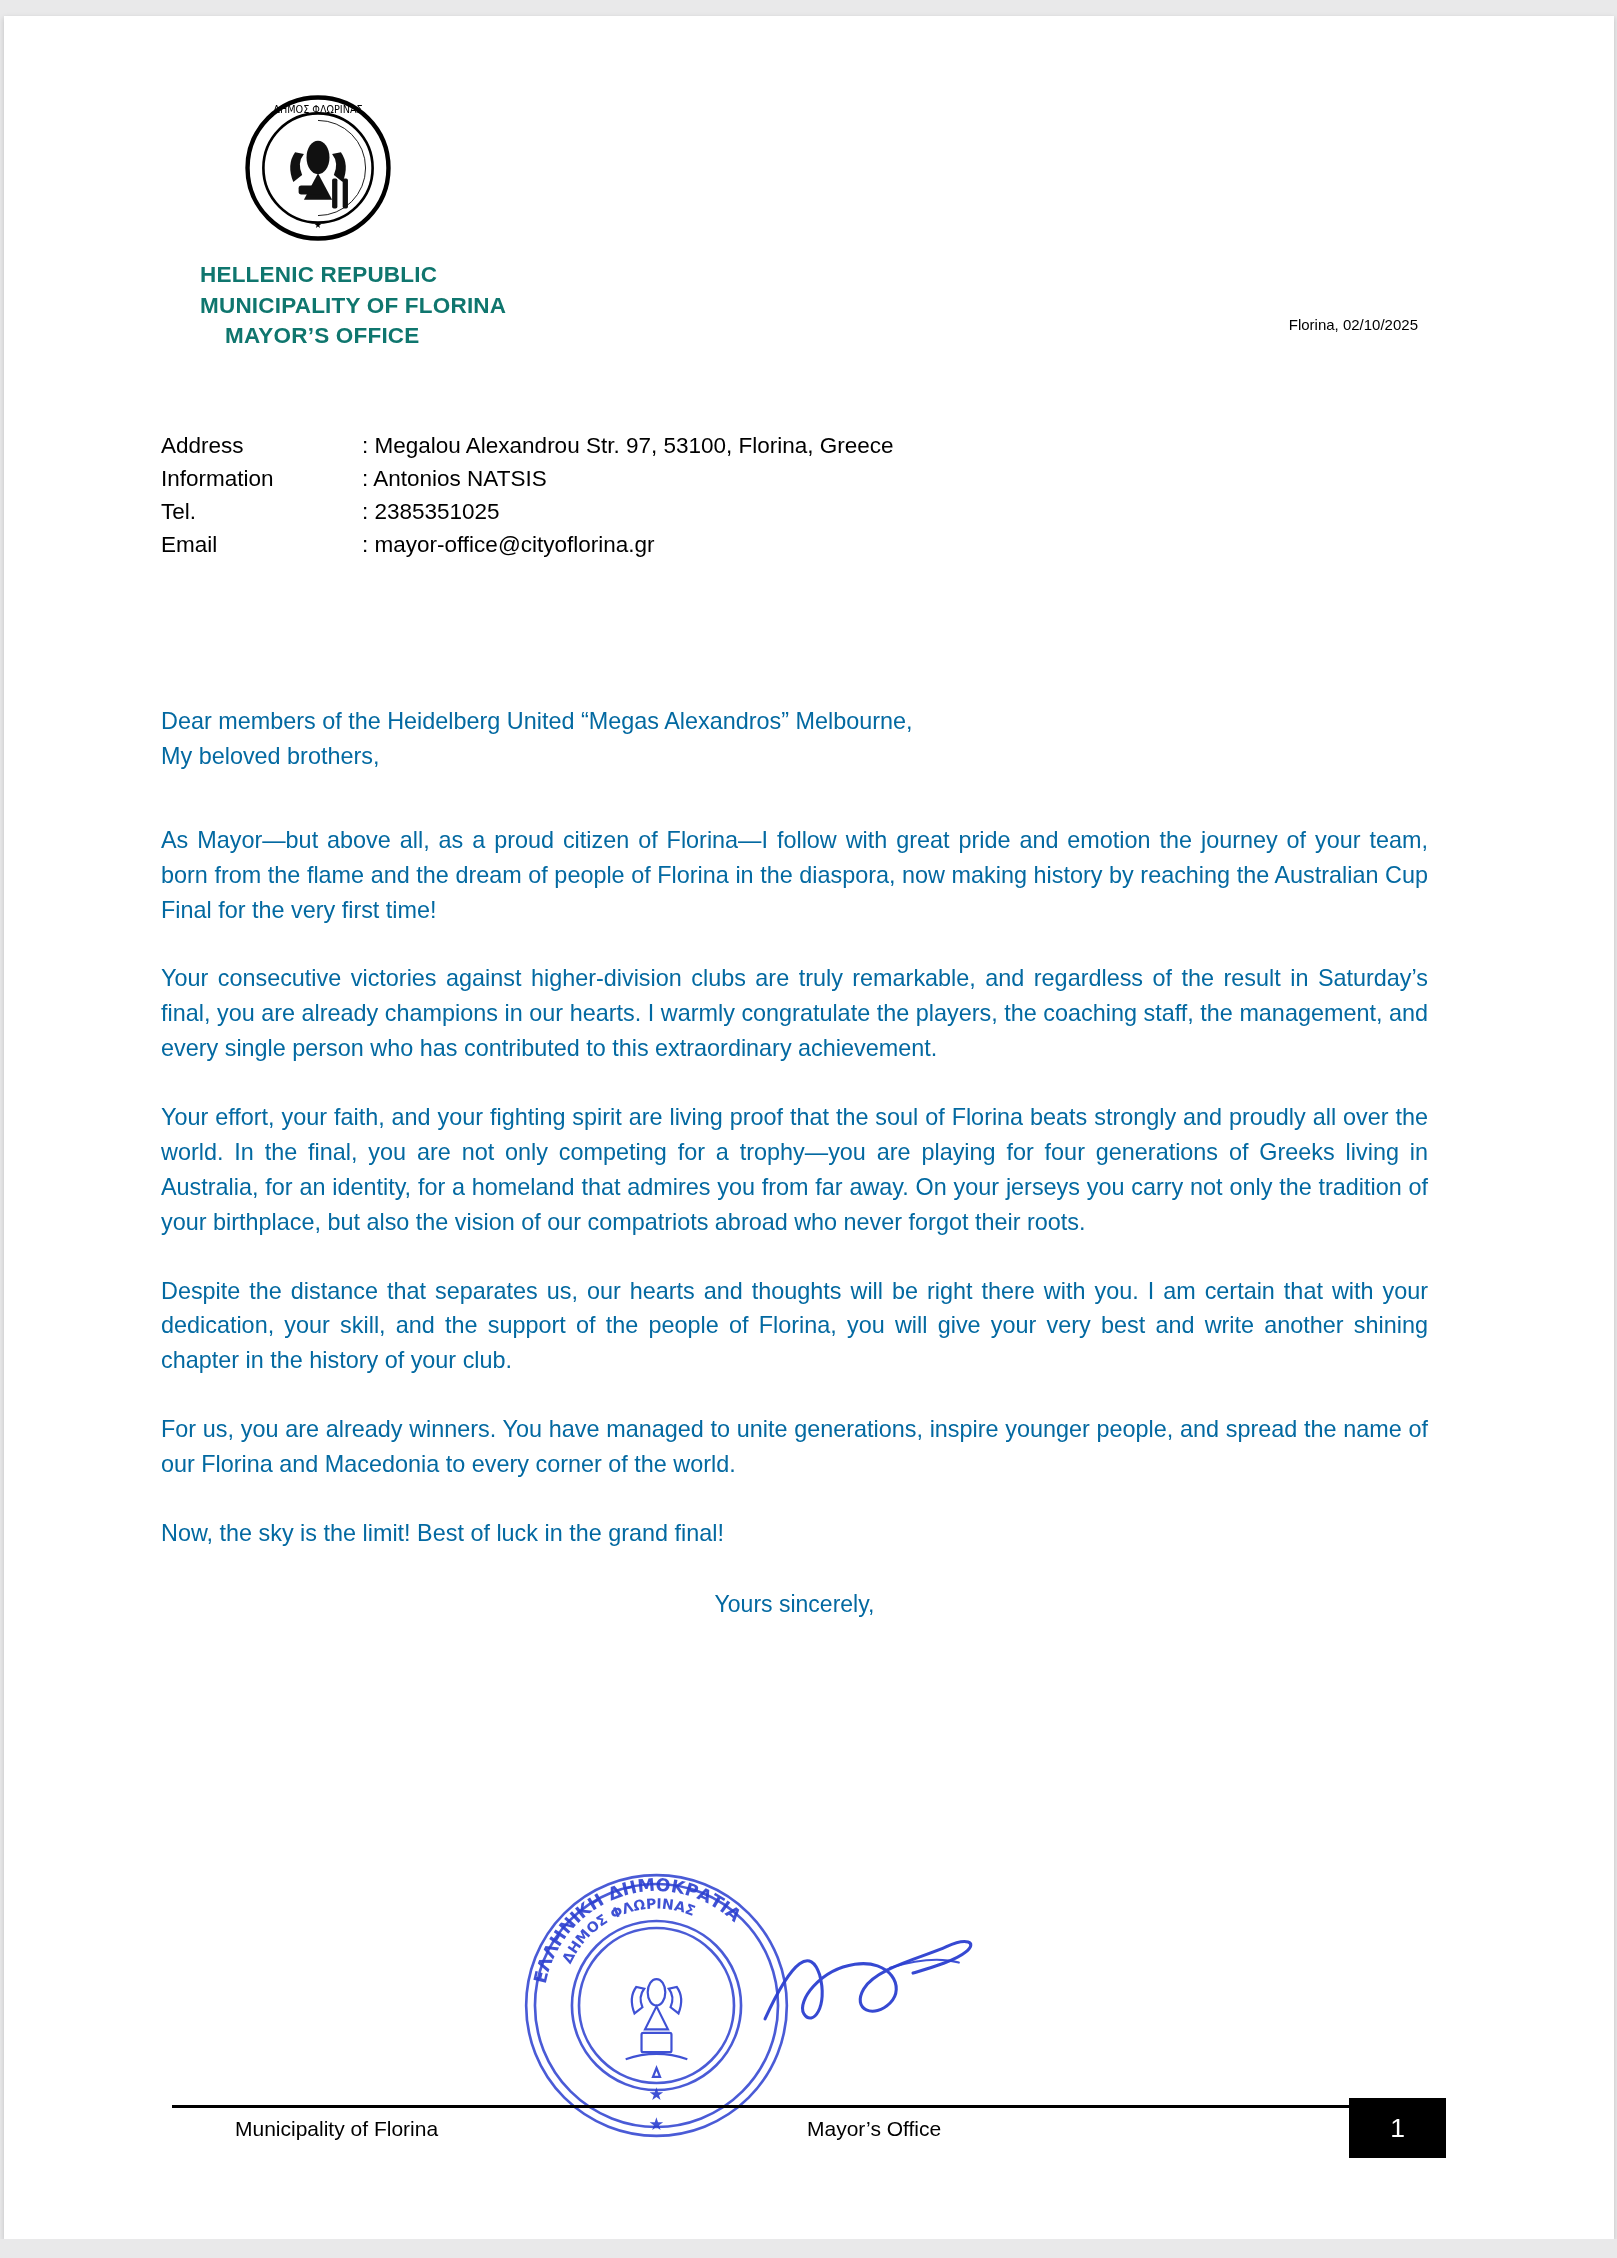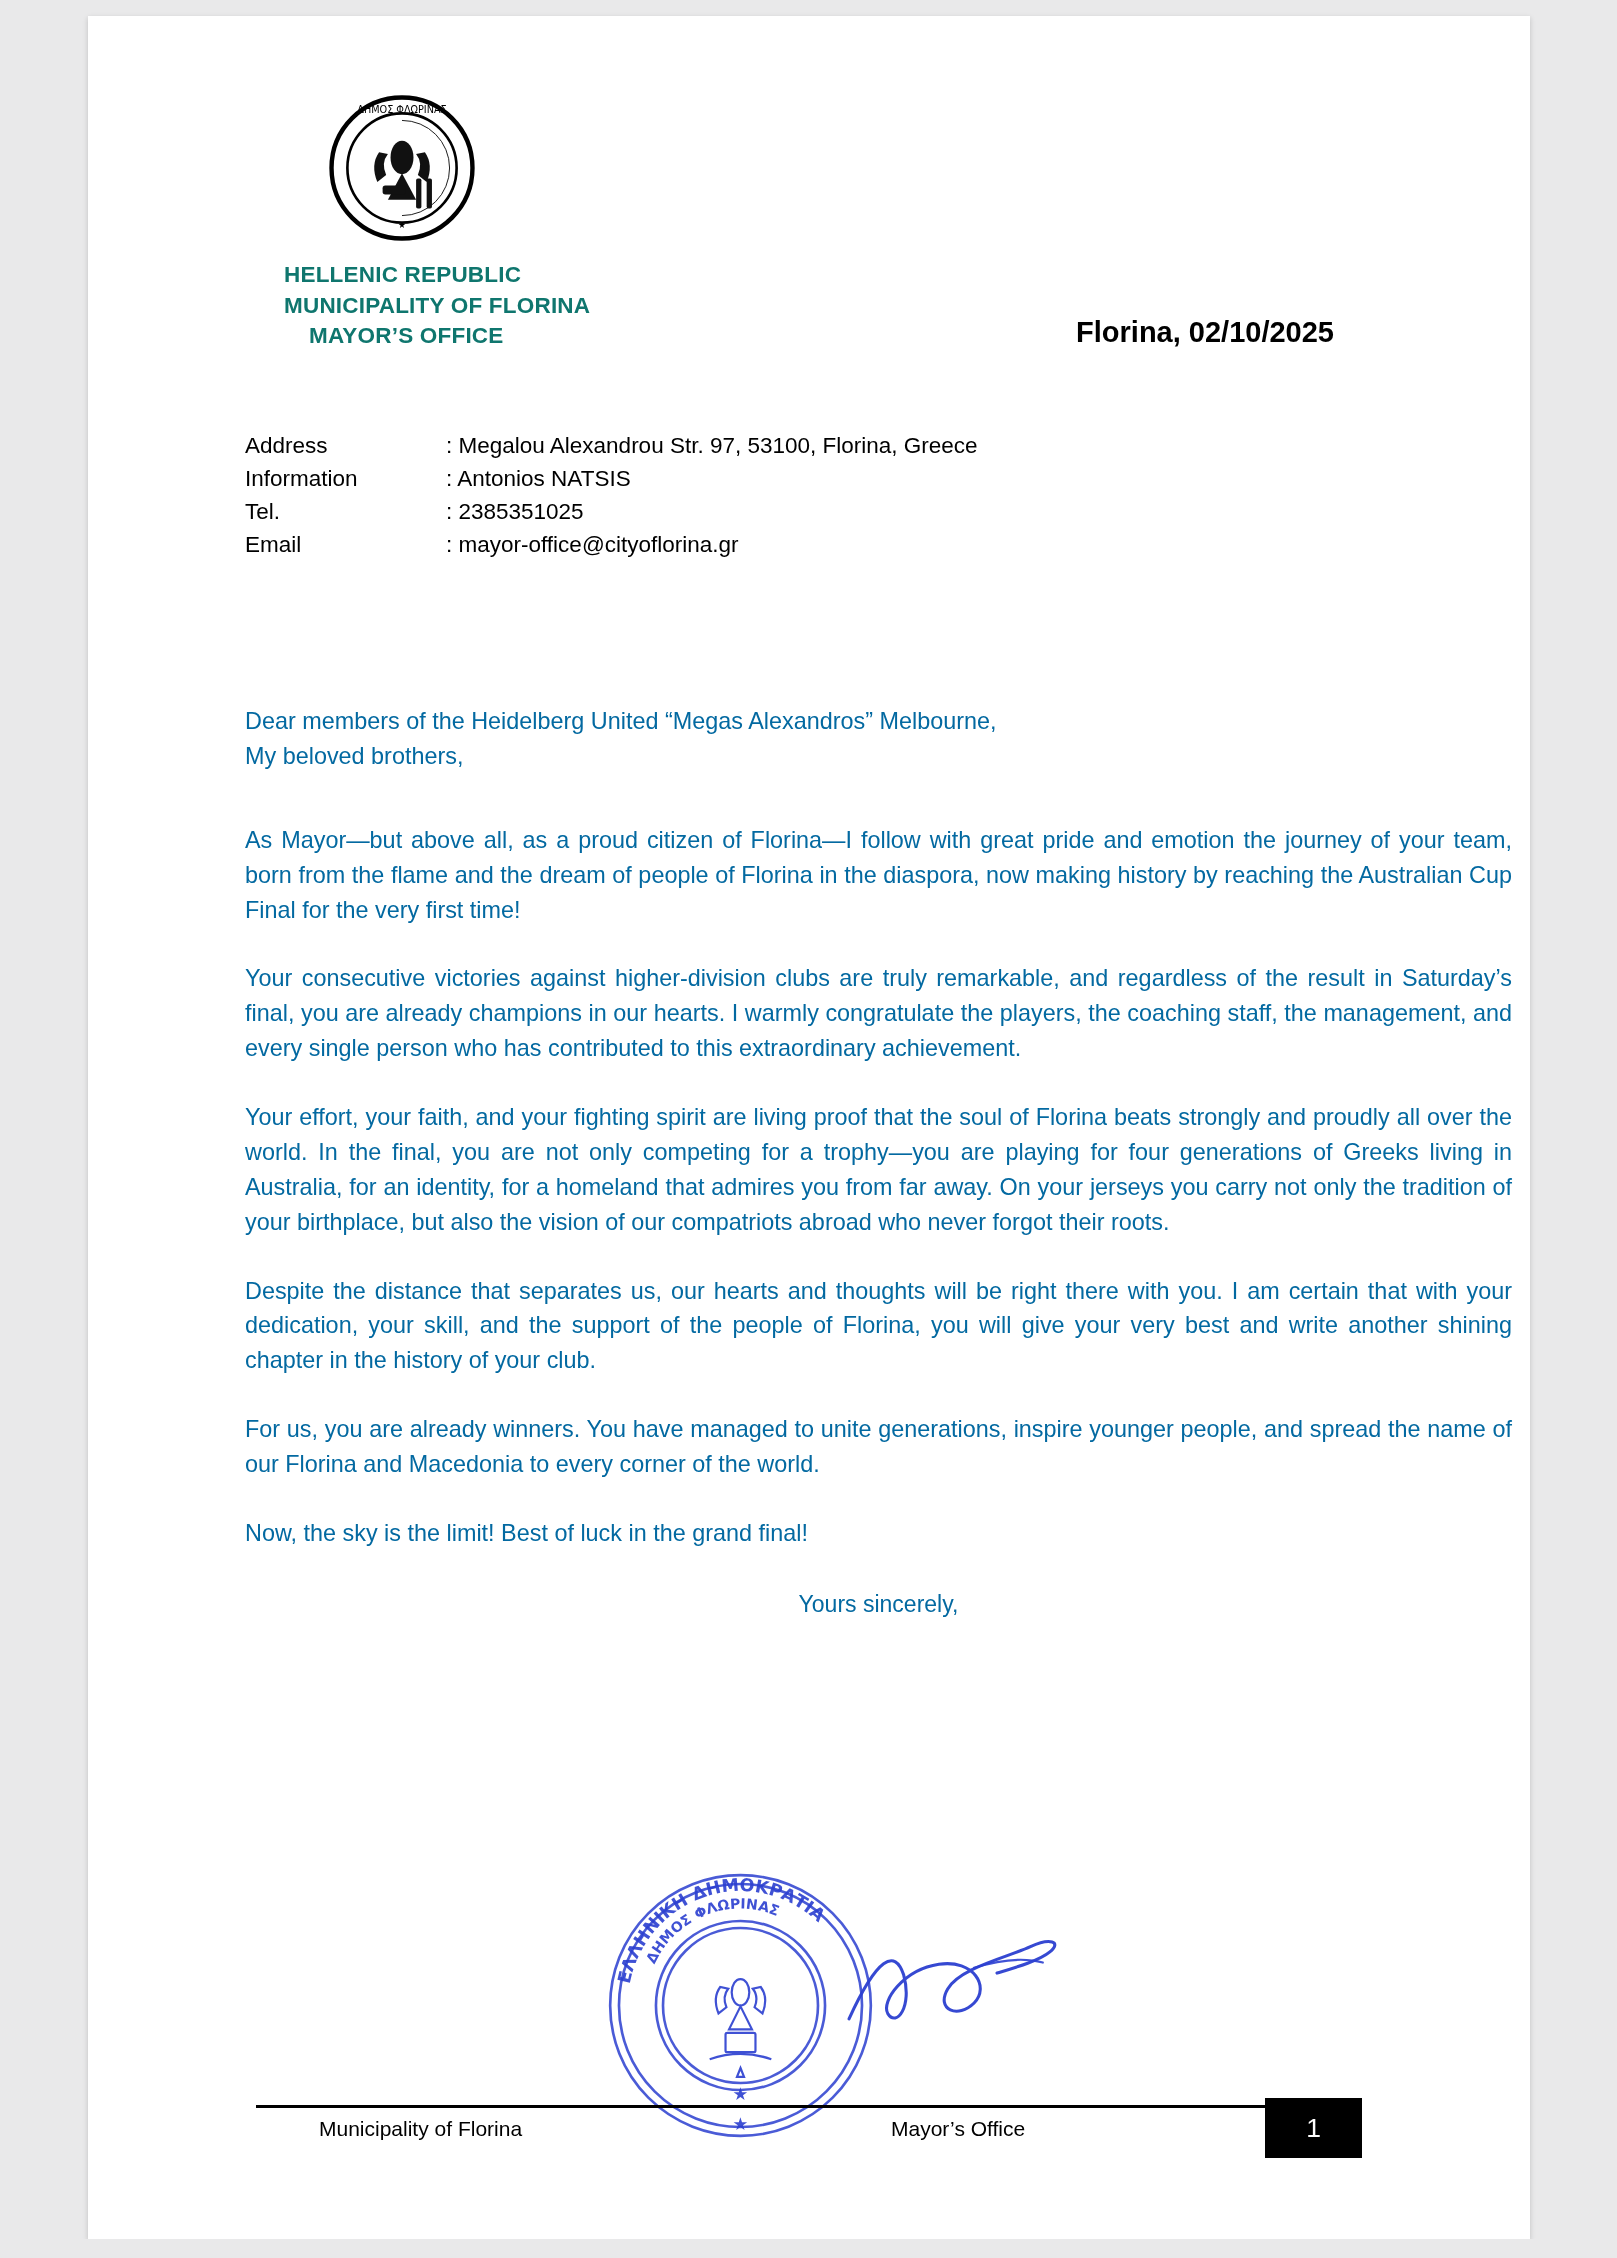--- a/index.html
+++ b/index.html
@@ -6,21 +6,21 @@
     margin: 0;
     padding: 0;
     background: #e9e9ea;
   }
   body {
     width: 1618px;
     font-family: "Liberation Sans", sans-serif;
   }
   .page {
     position: relative;
-    width: 1442px;
+    width: 1610px;
     min-height: 2223px;
     margin: 16px auto 0 auto;
     background: #ffffff;
     box-shadow: 0 1.8px 5.3px rgba(0,0,0,0.18);
     box-sizing: border-box;
     padding: 0;
     overflow: hidden;
   }
   
   .header-block {
@@ -47,22 +47,22 @@
     line-height: 1.36;
     color: #0f766e;
     letter-spacing: 0.2px;
   }
   .org-lines div:nth-child(2) { margin-left: 0; }
   .org-lines .indent { padding-left: 25px; }
   .place-date {
     position: absolute;
     right: 196px;
     top: 300px;
-    font-weight: bold;
-    font-size: 29px;
+    font-weight: normal;
+    font-size: 15px;
     color: #000;
     white-space: nowrap;
   }
   
   .contact {
     position: absolute;
     left: 157px;
     top: 413px;
     font-size: 22.5px;
     line-height: 1.47;

